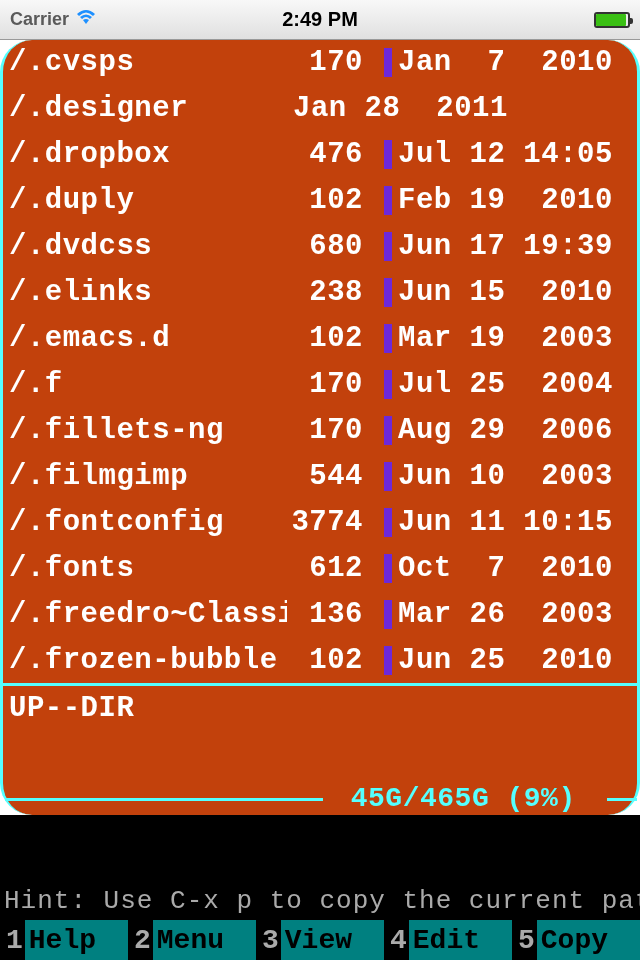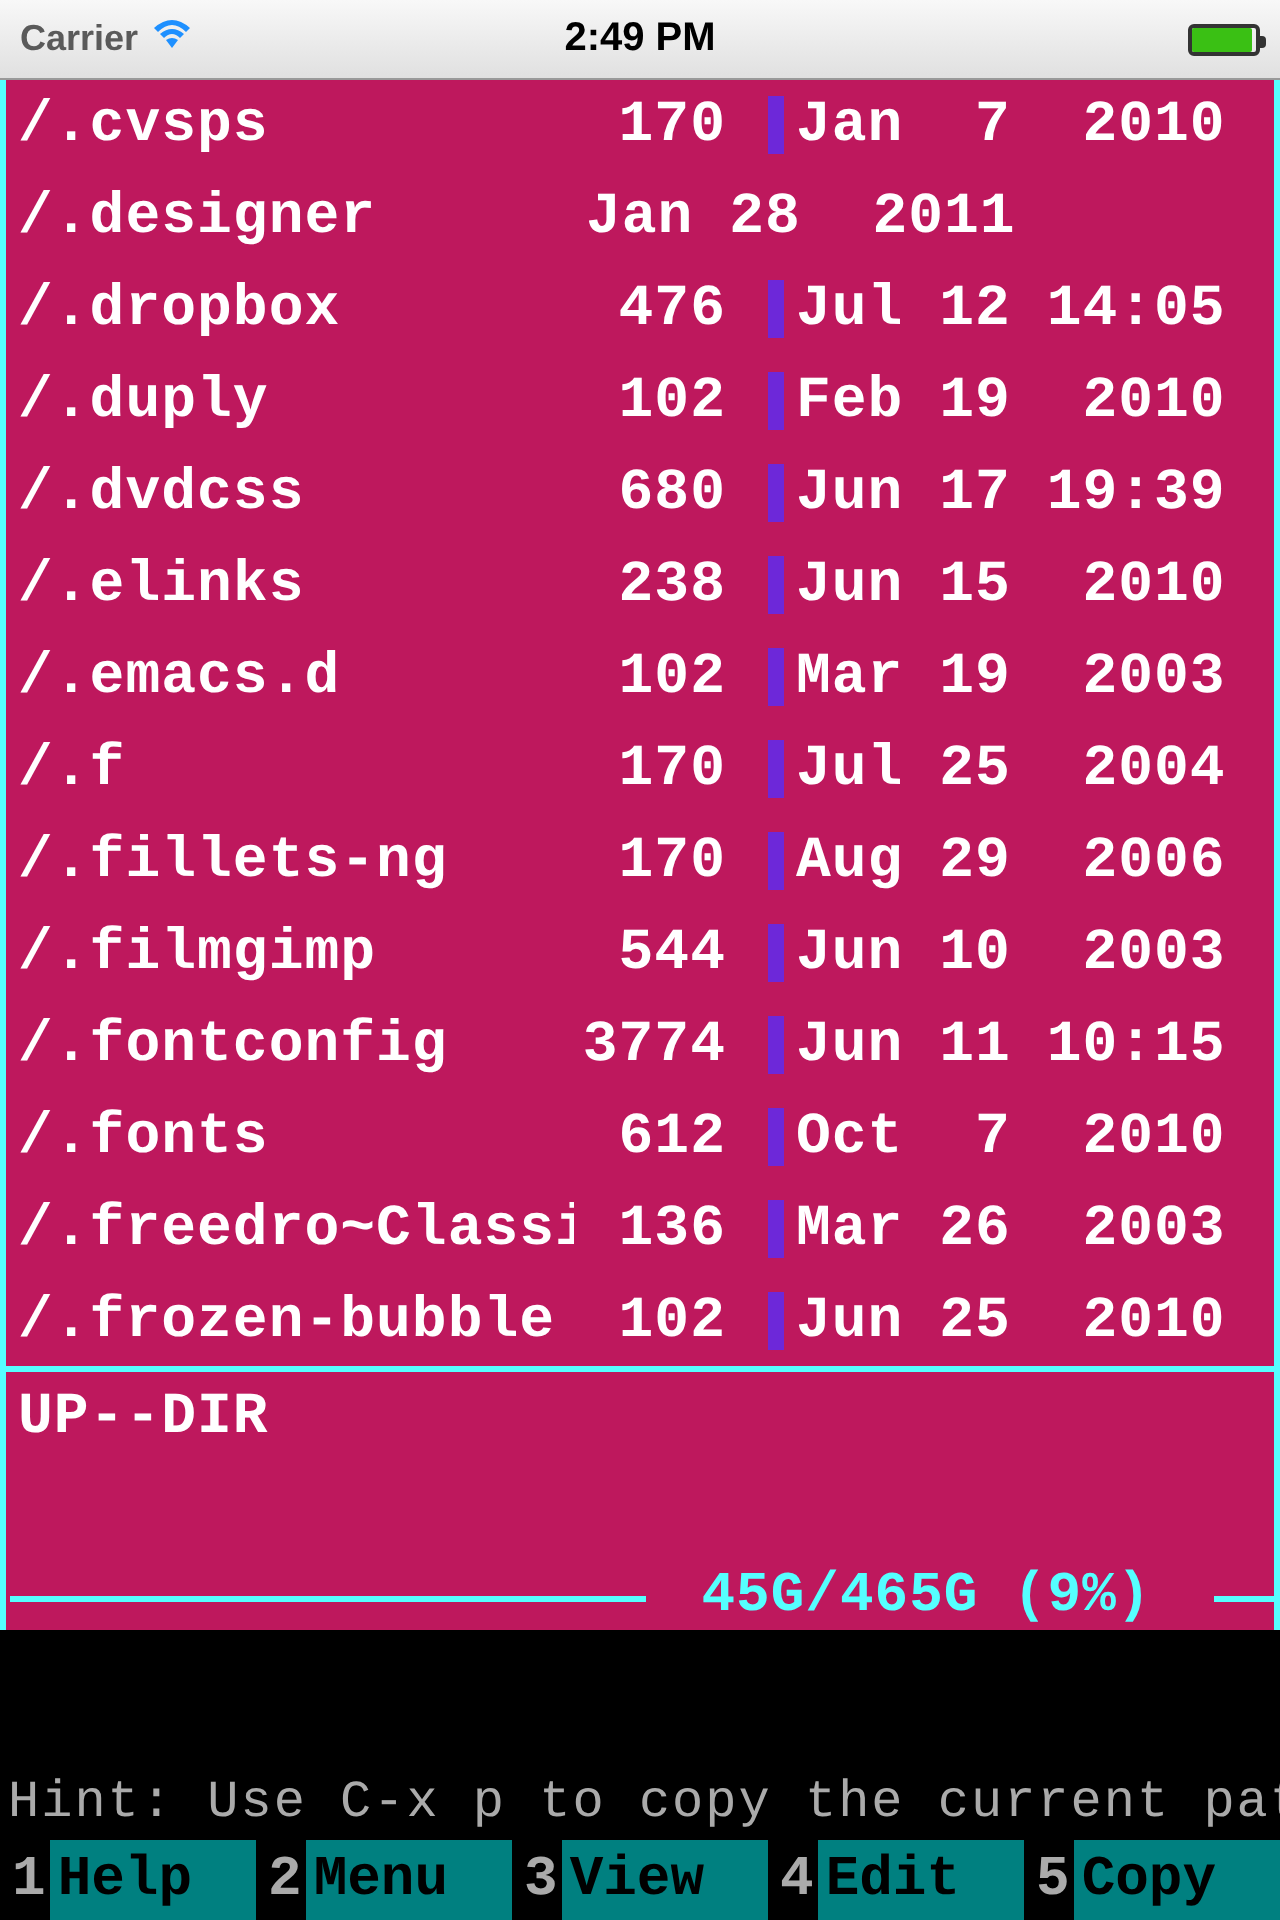--- a/index.html
+++ b/index.html
@@ -24,30 +24,31 @@
     border: 2px solid #333; border-radius: 3px;
     position: relative;
   }
   .battery::after {
     content: ''; position: absolute; right: -5px; top: 4px;
     width: 3px; height: 6px; background: #333; border-radius: 0 2px 2px 0;
   }
   .battery-fill { background: #3ac014; height: 100%; width: 95%; border-radius: 1px; }
 
   .mc-panel {
-    background: #be185d;
+    background: #c2410c;
     color: #fff;
     height: 775px;
     font-size: 29px;
     line-height: 1.0;
     font-weight: bold;
     letter-spacing: 0.5px;
     position: relative;
     border-left: 3px solid #55ffff;
     border-right: 3px solid #55ffff;
+    border-radius: 32px;
   }
   .file-list { padding: 8px 2px 0 2px; }
   .file-row { display: flex; height: 46px; align-items: flex-start; }
   .file-name { width: 282px; padding-left: 4px; white-space: pre; overflow: hidden; }
   .file-size { width: 105px; text-align: right; padding-right: 21px; border-right: 8px solid #6d28d9; white-space: pre; }
   .file-date { width: 230px; padding-left: 6px; white-space: pre; }
   
   .panel-footer {
     position: absolute;
     bottom: 0; left: 0; right: 0;

